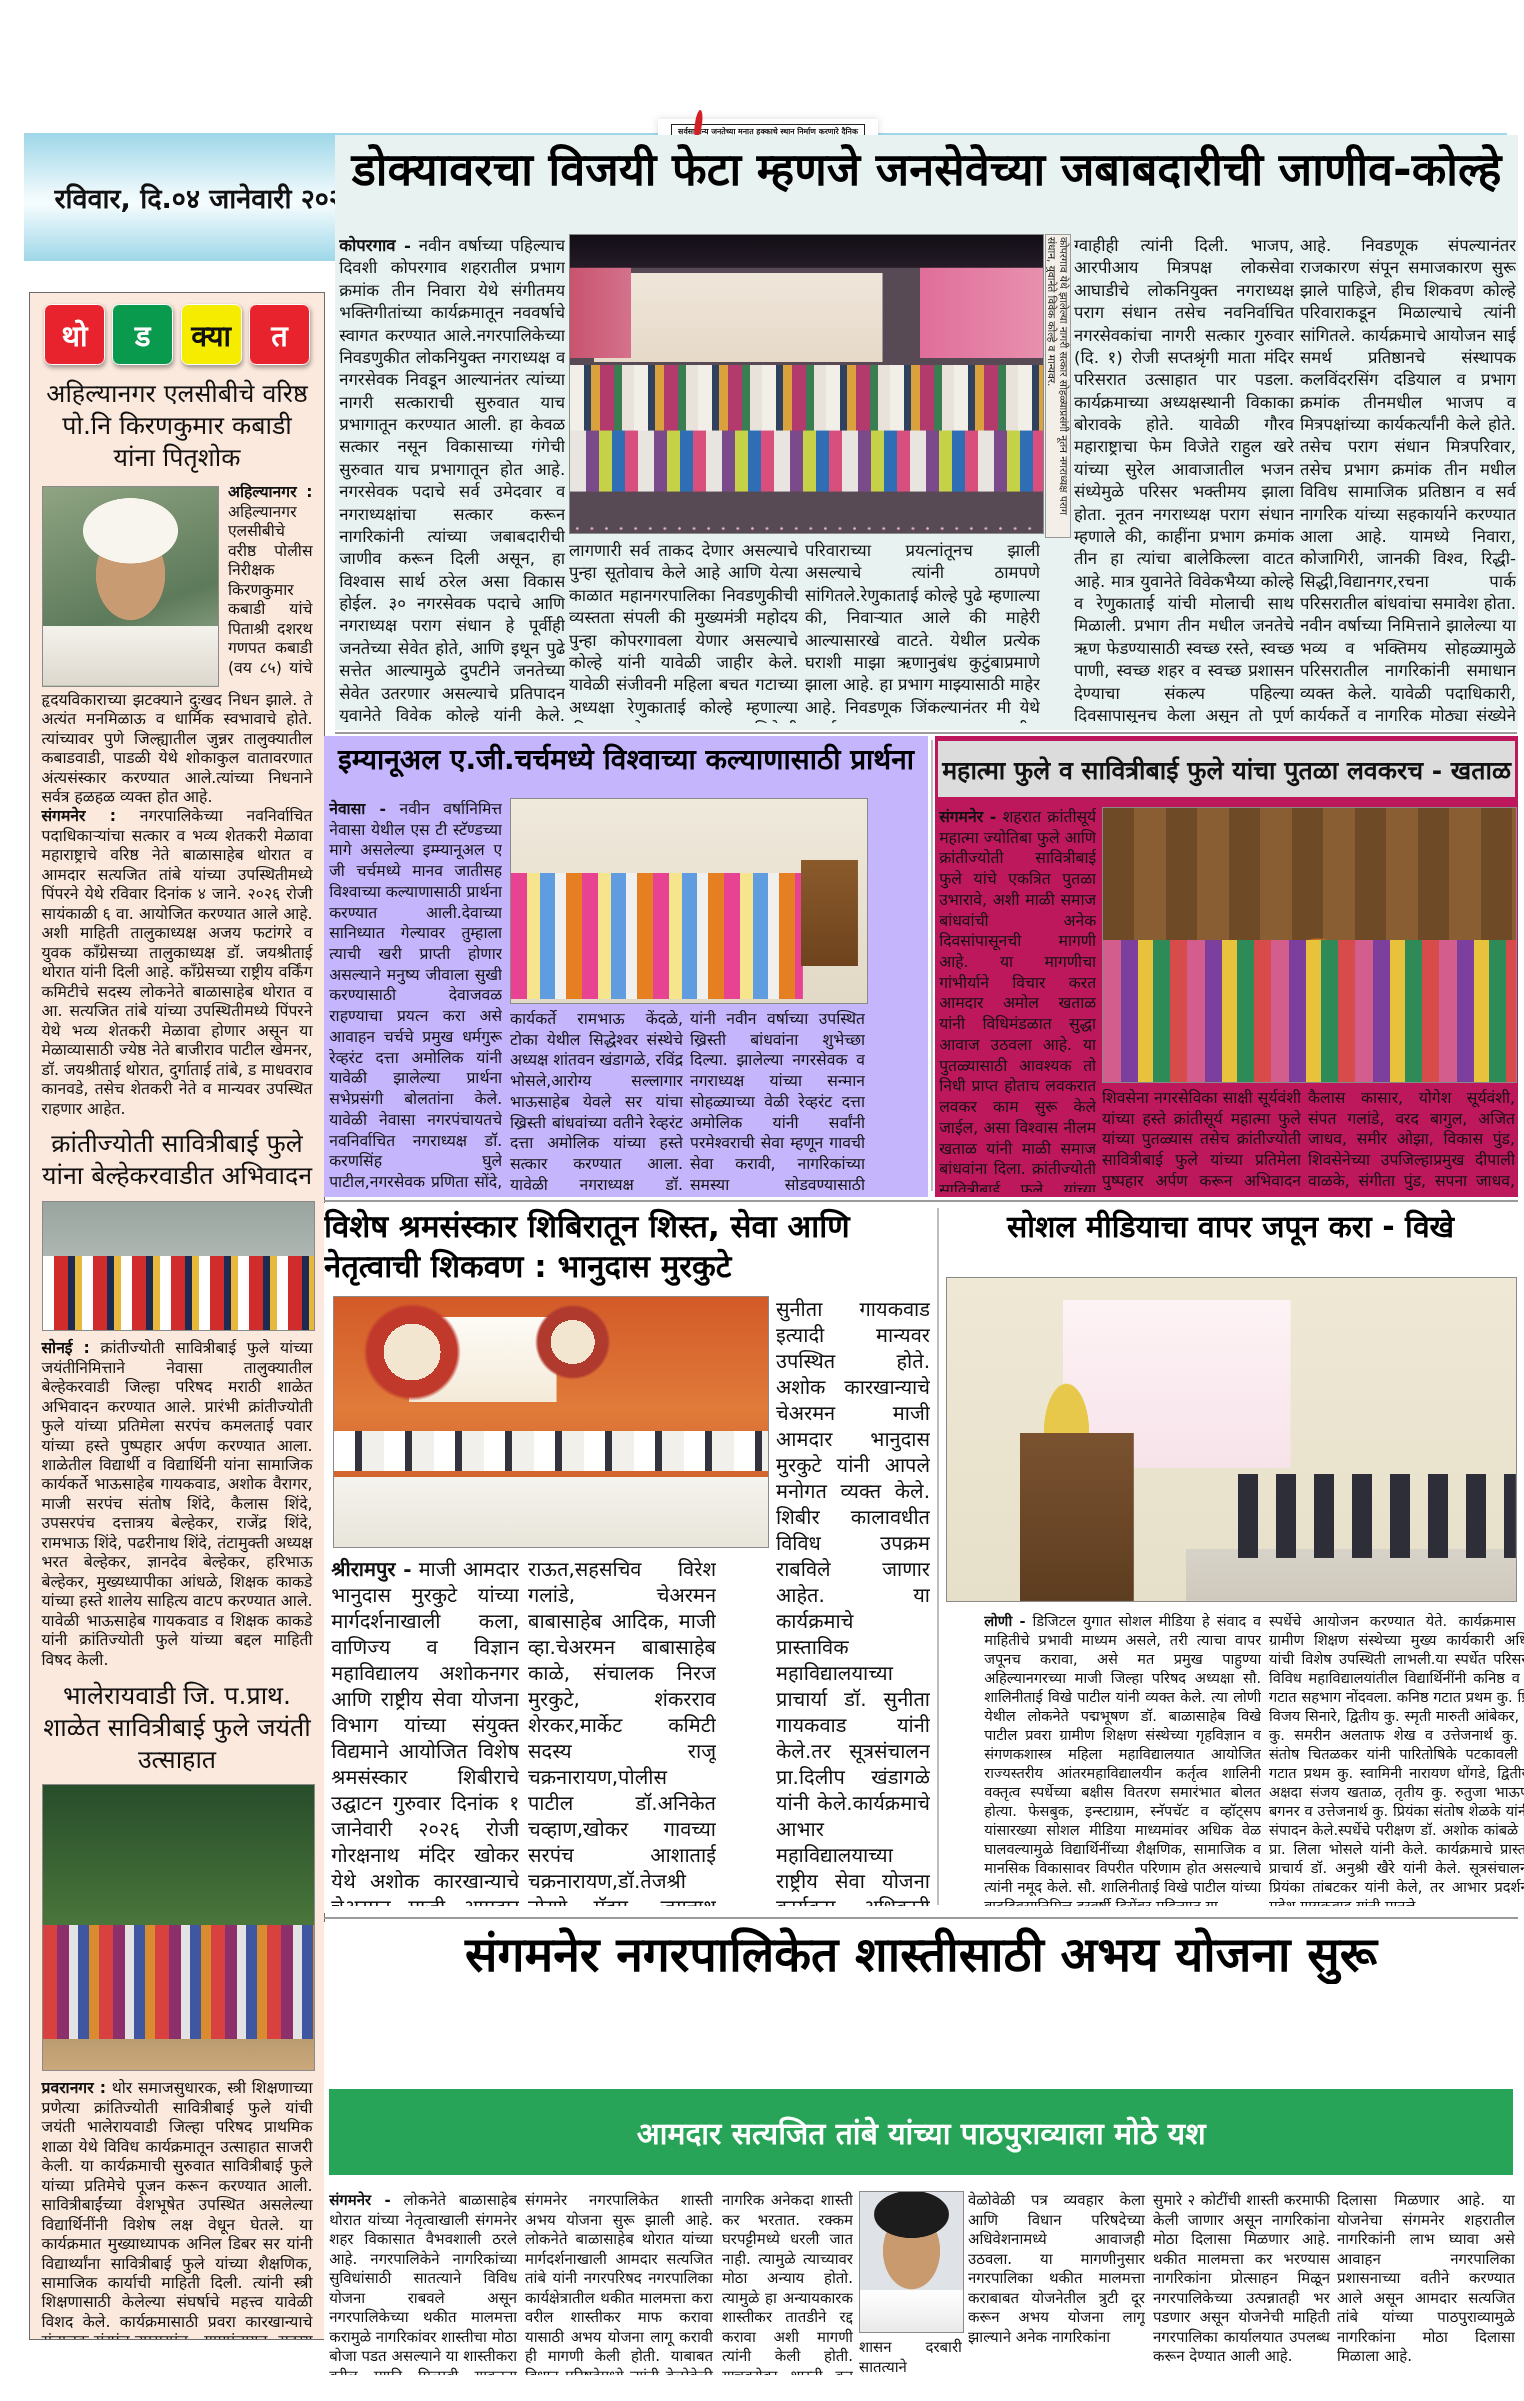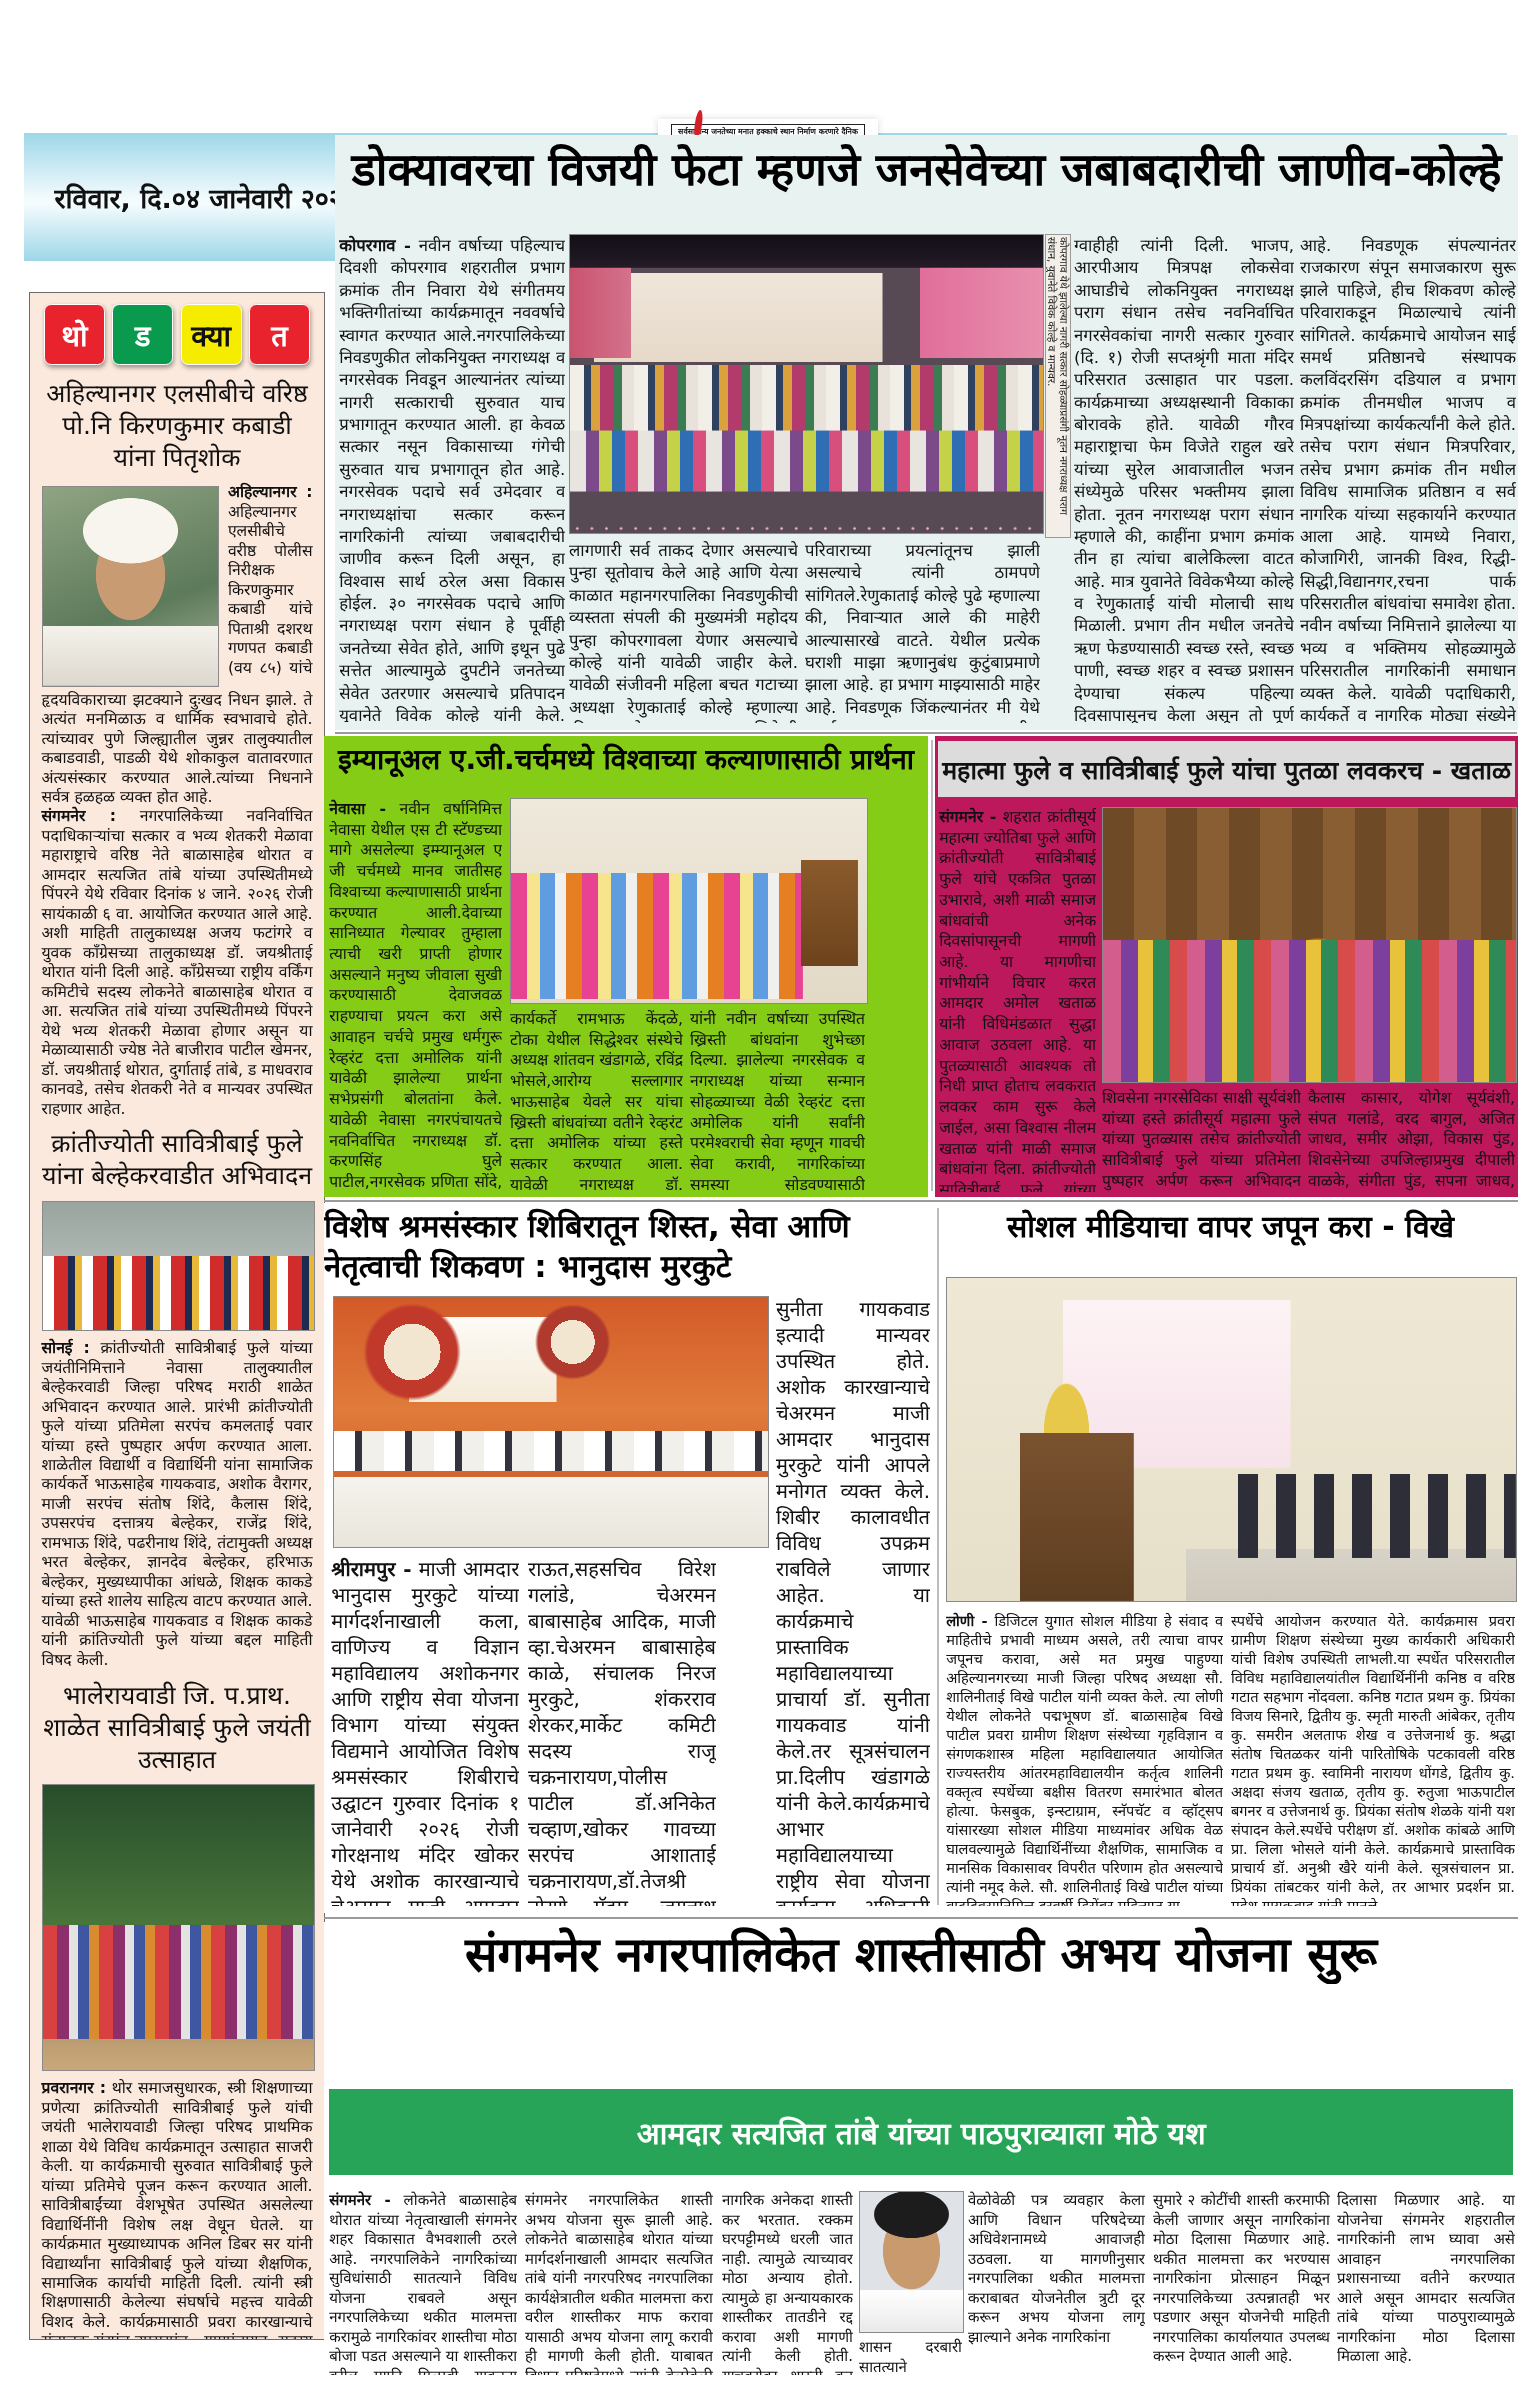--- a/index.html
+++ b/index.html
@@ -66,21 +66,21 @@
       linear-gradient(90deg,#e06e9a,#e890ae) 100% 11%/26% 34% no-repeat,
       linear-gradient(#efe6da,#e6d9c8) 13% 18%/61% 30% no-repeat,
       repeating-linear-gradient(90deg,#f2efe9 0 13.6px,#30405f 13.6px 21px,#d9a23c 21px 30px,#b23a6d 30px 44px,#3a7d52 44px 52px,#e8e2da 52px 64px) 0 56%/100% 22% no-repeat,
       repeating-linear-gradient(90deg,#e8e4df 0 15.7px,#7a4a8a 15.7px 29px,#c5d147 29px 42px,#2f6db5 42px 55px,#d84f7e 55px 68px) 0 82%/100% 22% no-repeat,
       radial-gradient(circle,#e9b3c9 1px,rgba(0,0,0,0) 1.6px) 0 100%/14.6px 10.5px repeat-x,
       #584a55;}
   .ph-cap-vert{position:absolute;left:710px;top:99px;width:22px;height:298px;
     writing-mode:vertical-rl;font-size:10.5px;line-height:1.1;overflow:hidden;color:#222;
     background:#f3efe8;border:0.5px solid #999;padding:2.1px 1px;text-align:left;}
   
-  .s2{left:324px;top:736px;width:604px;height:461px;background:#84cc16;}
+  .s2{left:324px;top:736px;width:604px;height:461px;background:#c4b5fd;}
   .s2 .headline{left:0;top:6.3px;width:604px;font-size:28px;white-space:nowrap;}
   .s2 .col{font-size:15.7px;line-height:1.32;}
   .ph-church{left:186px;top:62px;width:356px;height:204px;
     background:
       linear-gradient(#8a5a2b,#6e431d) 97% 62%/16% 52% no-repeat,
       repeating-linear-gradient(90deg,#e84393 0 15.7px,#f6e58d 15.7px 29px,#5f9ce0 29px 44px,#f0f0ee 44px 55px,#e67e22 55px 71px) 0 96%/82% 62% no-repeat,
       linear-gradient(#efe9dc,#e2d9c6);}
   
   .s3{left:935px;top:736px;width:583px;height:461px;background:#be185d;}
   .s3-headbox{position:absolute;left:3.1px;top:5.2px;width:577px;height:56px;background:#dcdcdc;
@@ -100,21 +100,21 @@
     background:
       linear-gradient(#f5f3ee,#e8e5da) 0 100%/100% 28% no-repeat,
       repeating-linear-gradient(90deg,#ffffff 0 21px,#33333d 21px 28px,#f2f0ea 28px 50px) 0 64%/100% 16% no-repeat,
       radial-gradient(circle at 18% 22%, #f2e6d0 0 7%, #c0392b 7% 11%, rgba(0,0,0,0) 12%),
       radial-gradient(circle at 55% 18%, #f2e6d0 0 7%, #b03a2e 7% 11%, rgba(0,0,0,0) 12%),
       linear-gradient(#fdfbf6,#f4ead8) 26% 12%/34% 34% no-repeat,
       linear-gradient(180deg,#d35a28,#e07b3a 45%,#c44d22);}
   
   .s5{left:942px;top:1203px;width:577px;height:710px;background:#fff;}
   .s5 .headline{left:0;top:5.2px;width:577px;font-size:30px;white-space:nowrap;}
-  .s5 .col{font-size:14.6px;line-height:1.3;}
+  .s5 .col{font-size:14.6px;line-height:1.3;margin-left:38px;}
   .ph-social{left:4.2px;top:74px;width:569px;height:323px;
     background:
       linear-gradient(#7a5230,#5d3d20) 16% 100%/20% 52% no-repeat,
       radial-gradient(ellipse 23px 50px at 21% 48%, #e8c84a 0 97%, rgba(0,0,0,0) 100%),
       linear-gradient(#fdf3f5,#f7e3ea) 34% 14%/40% 52% no-repeat,
       repeating-linear-gradient(90deg,rgba(0,0,0,0) 0 18px,#2e2e38 18px 38px) 100% 82%/52% 26% no-repeat,
       linear-gradient(#d8d3c8,#cfc9bd) 100% 100%/58% 16% no-repeat,
       linear-gradient(#efe8d5,#e6dfc9);}
   
   .s6{left:324px;top:1922px;width:1194px;height:460px;background:#fff;}

